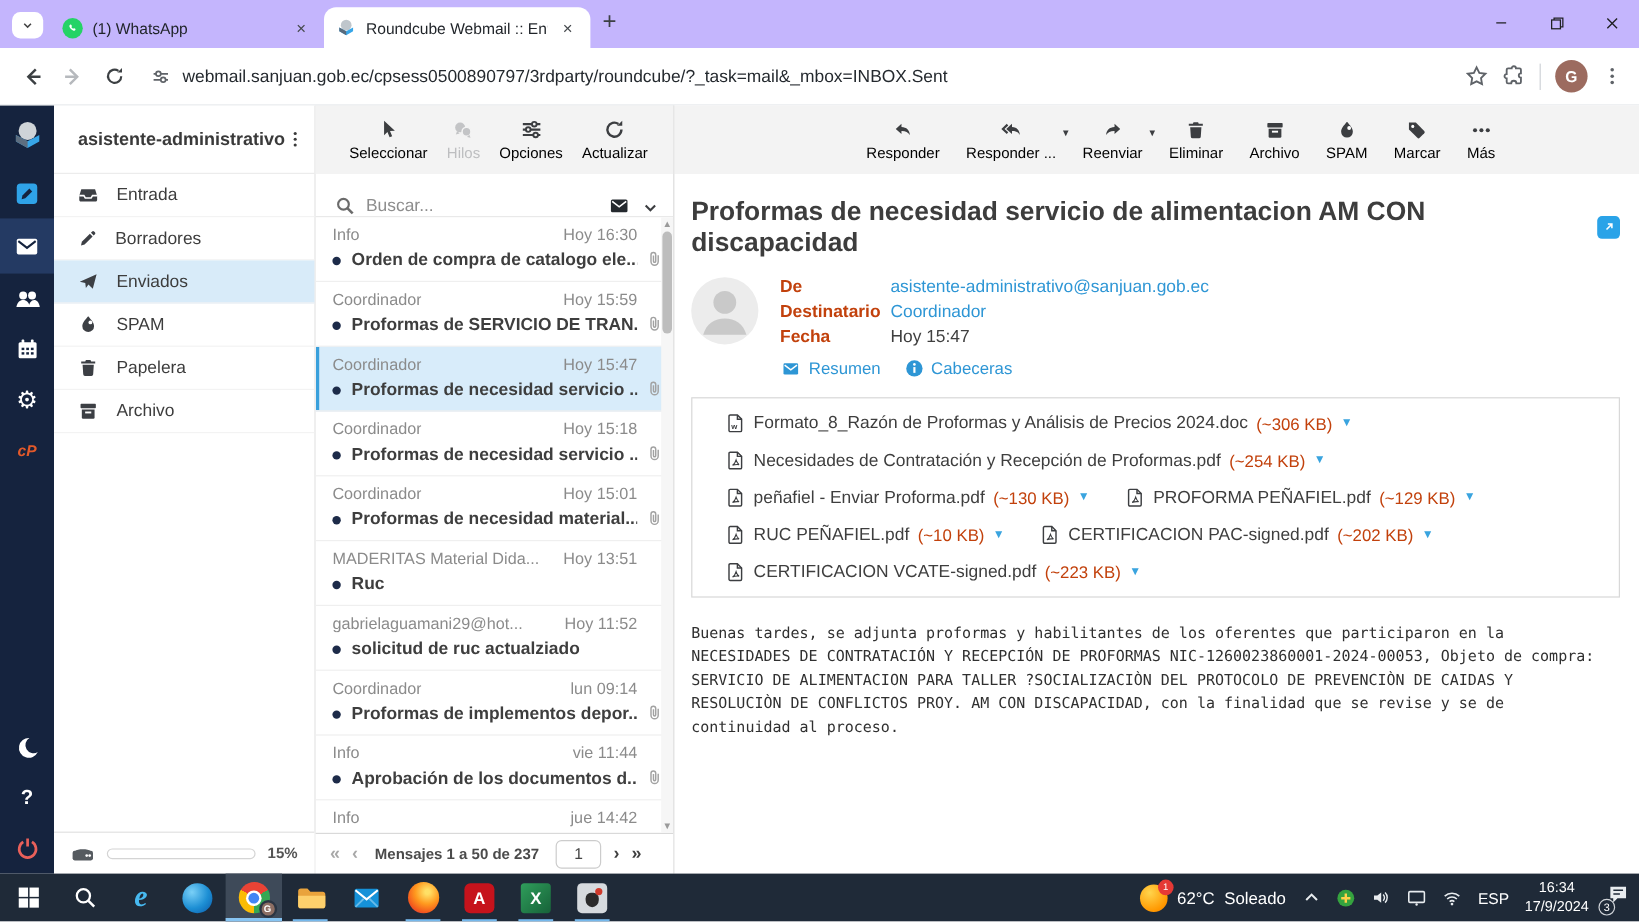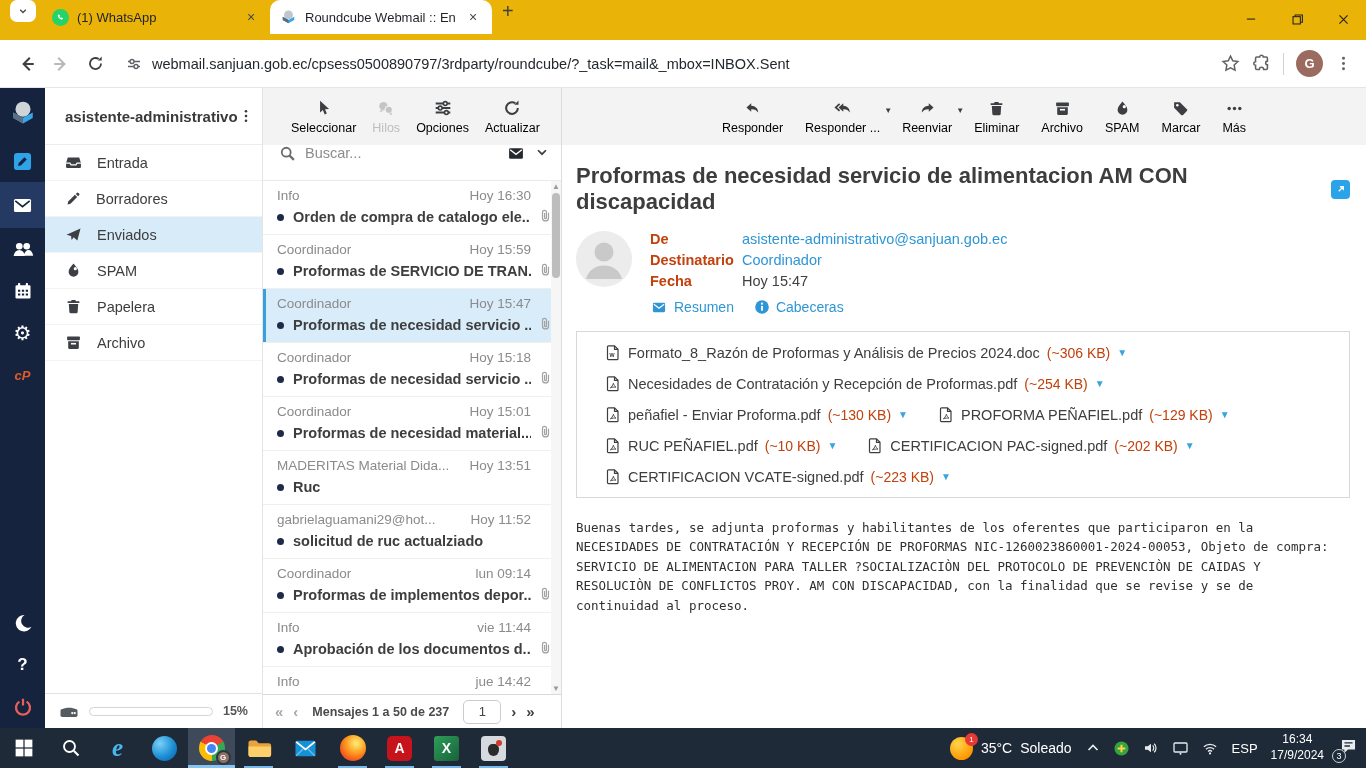--- a/index.html
+++ b/index.html
@@ -1,20 +1,20 @@
 <!DOCTYPE html>
 <html><head>
 <meta charset="utf-8">
 <style>
   * { margin:0; padding:0; box-sizing:border-box; }
   html,body { width:1366px; height:768px; overflow:hidden; font-family:"Liberation Sans",sans-serif; }
   .screen { position:relative; width:1366px; height:768px; background:#fff; }
 
   
-  .tabstrip { position:absolute; top:0; left:0; right:0; height:40px; background:#eab308; display:flex; align-items:flex-start; padding-left:6px; }
+  .tabstrip { position:absolute; top:0; left:0; right:0; height:40px; background:#c4b5fd; display:flex; align-items:flex-end; padding-left:6px; }
   .tab-search-chip { width:26px; height:22px; background:#fff; border-radius:7px; margin:0 6px 8px 4px; display:flex; align-items:center; justify-content:center; color:#444; }
   .tab { height:34px; display:flex; align-items:center; gap:8px; padding:0 10px; font-size:13px; color:#1f2328; border-radius:10px 10px 0 0; }
   .tab.inactive { width:228px; }
   .tab.active { width:222px; background:#fff; }
   .tab .t-title { flex:1; white-space:nowrap; overflow:hidden; }
   .tab .t-close { color:#45494d; font-size:14px; width:18px; height:18px; display:flex; align-items:center; justify-content:center; border-radius:50%; }
   .favicon { width:17px; height:17px; display:inline-flex; flex:none; }
   .wa-dot { width:17px; height:17px; border-radius:50%; background:#25d366; display:flex; align-items:center; justify-content:center; }
   .newtab-btn { font-size:20px; color:#3c4043; margin:0 0 10px 10px; }
   .win-controls { position:absolute; right:0; top:0; height:40px; display:flex; }
@@ -54,21 +54,21 @@
 
   .list-col { width:299px; border-right:1px solid #dcdcdc; display:flex; flex-direction:column; flex:none; position:relative; }
   .list-toolbar { height:57px; background:#f3f3f3; display:flex; align-items:center; padding-left:20px; flex:none; }
   .tb-btn { display:flex; flex-direction:column; align-items:center; gap:3px; padding:0 8px; position:relative; }
   .tb-btn .t-ic { color:#3c3e41; display:flex; height:20px; align-items:center; }
   .tb-btn .t-lb { font-size:12.5px; color:#000000; }
   .tb-btn.disabled .t-ic { color:#c3c4c6; }
   .tb-btn.disabled .t-lb { color:#bdbec0; }
   .tb-caret { position:absolute; right:-4px; top:8px; font-size:8px; color:#3c3e41; }
 
-  .search-row { height:36px; display:flex; align-items:flex-start; gap:9px; padding:0 12px 0 16px; border-bottom:1px solid #e9e9e9; flex:none; }
+  .search-row { height:36px; display:flex; align-items:flex-end; gap:9px; padding:0 12px 0 16px; border-bottom:1px solid #e9e9e9; flex:none; }
   .search-input { border:none; outline:none; flex:1; font-size:14.5px; color:#555; font-family:"Liberation Sans",sans-serif; }
   .search-input::placeholder { color:#8d8d8d; }
 
   .msg-wrap { flex:1; overflow:hidden; position:relative; }
   .msg { height:54px; padding:7px 30px 0 14px; border-bottom:1px solid #efefef; position:relative; }
   .msg.selected { background:#d8ecfa; box-shadow:inset 3px 0 0 #39a0dc; }
   .m1 { display:flex; justify-content:space-between; font-size:13.5px; color:#8b8b8b; }
   .m-sender { max-width:175px; white-space:nowrap; overflow:hidden; }
   .m2 { display:flex; align-items:center; gap:9px; margin-top:6px; }
   .m-dot { width:7px; height:7px; border-radius:50%; background:#1d2b49; flex:none; }
@@ -895,21 +895,21 @@
         </div>
         <div class="tk-app running">
           <span class="java-sq"></span>
         </div>
       </div>
     <div class="tk-right">
       <div class="weather">
         <span class="sun-ball">
             <span class="sun-badge">1</span>
           </span>
-        <span class="wx-txt">35°C</span>
+        <span class="wx-txt">62°C</span>
         <span class="wx-txt">Soleado</span>
       </div>
       <span id="tray" style="display:flex;gap:12px;align-items:center">
           <span class="tray-ic">
             <svg width="16" height="16" viewBox="0 0 16 16">
               <path d="M3.5 10 8 5.5 12.5 10" fill="none" stroke="#e8ecef" stroke-width="1.7"></path>
             </svg>
           </span>
           <span class="tray-ic">
             <svg width="17" height="17" viewBox="0 0 16 16">

